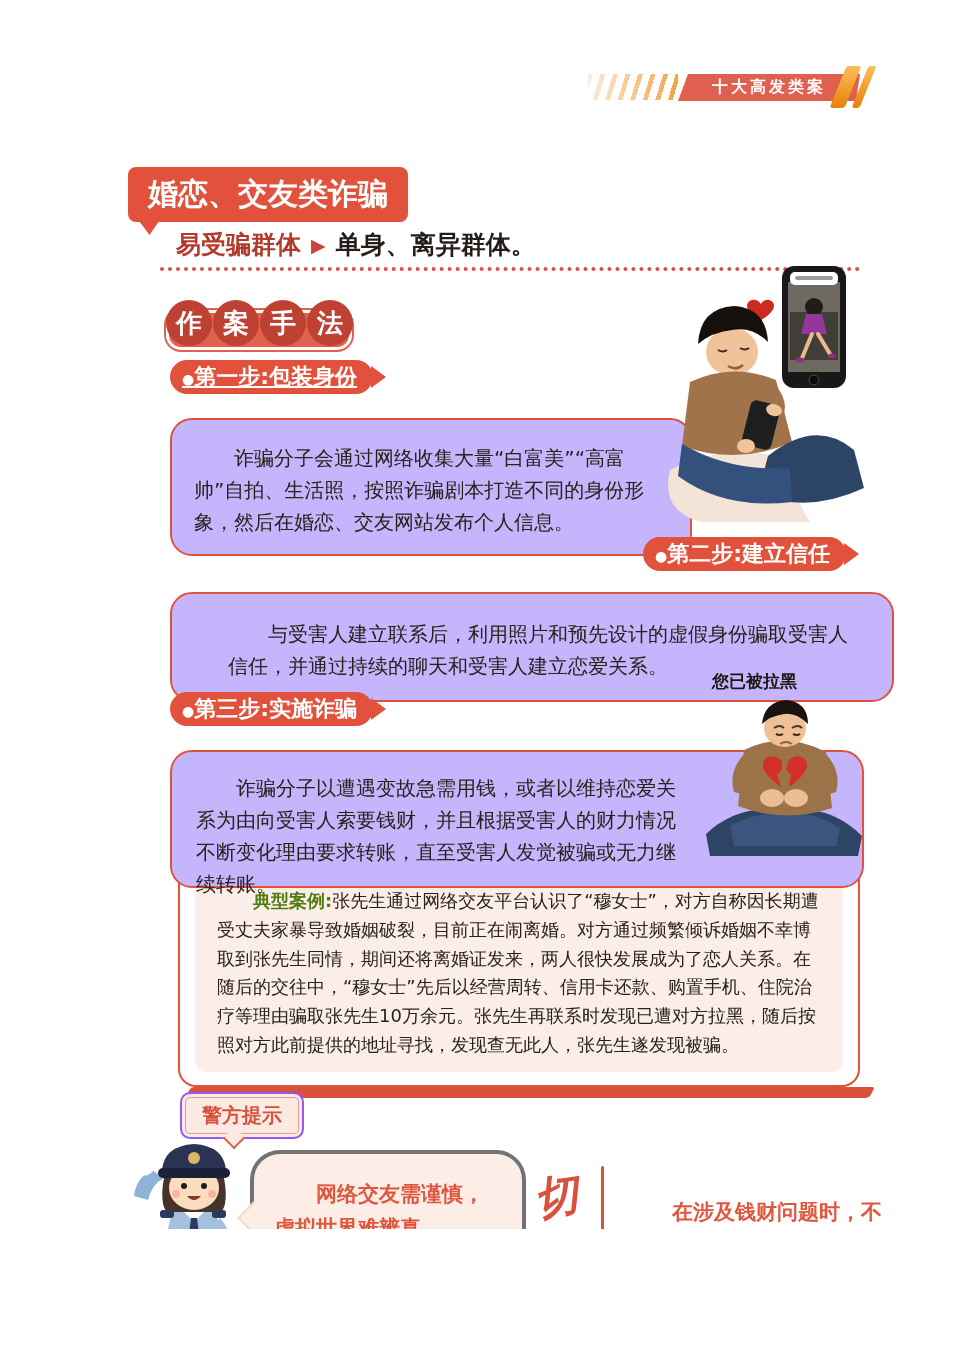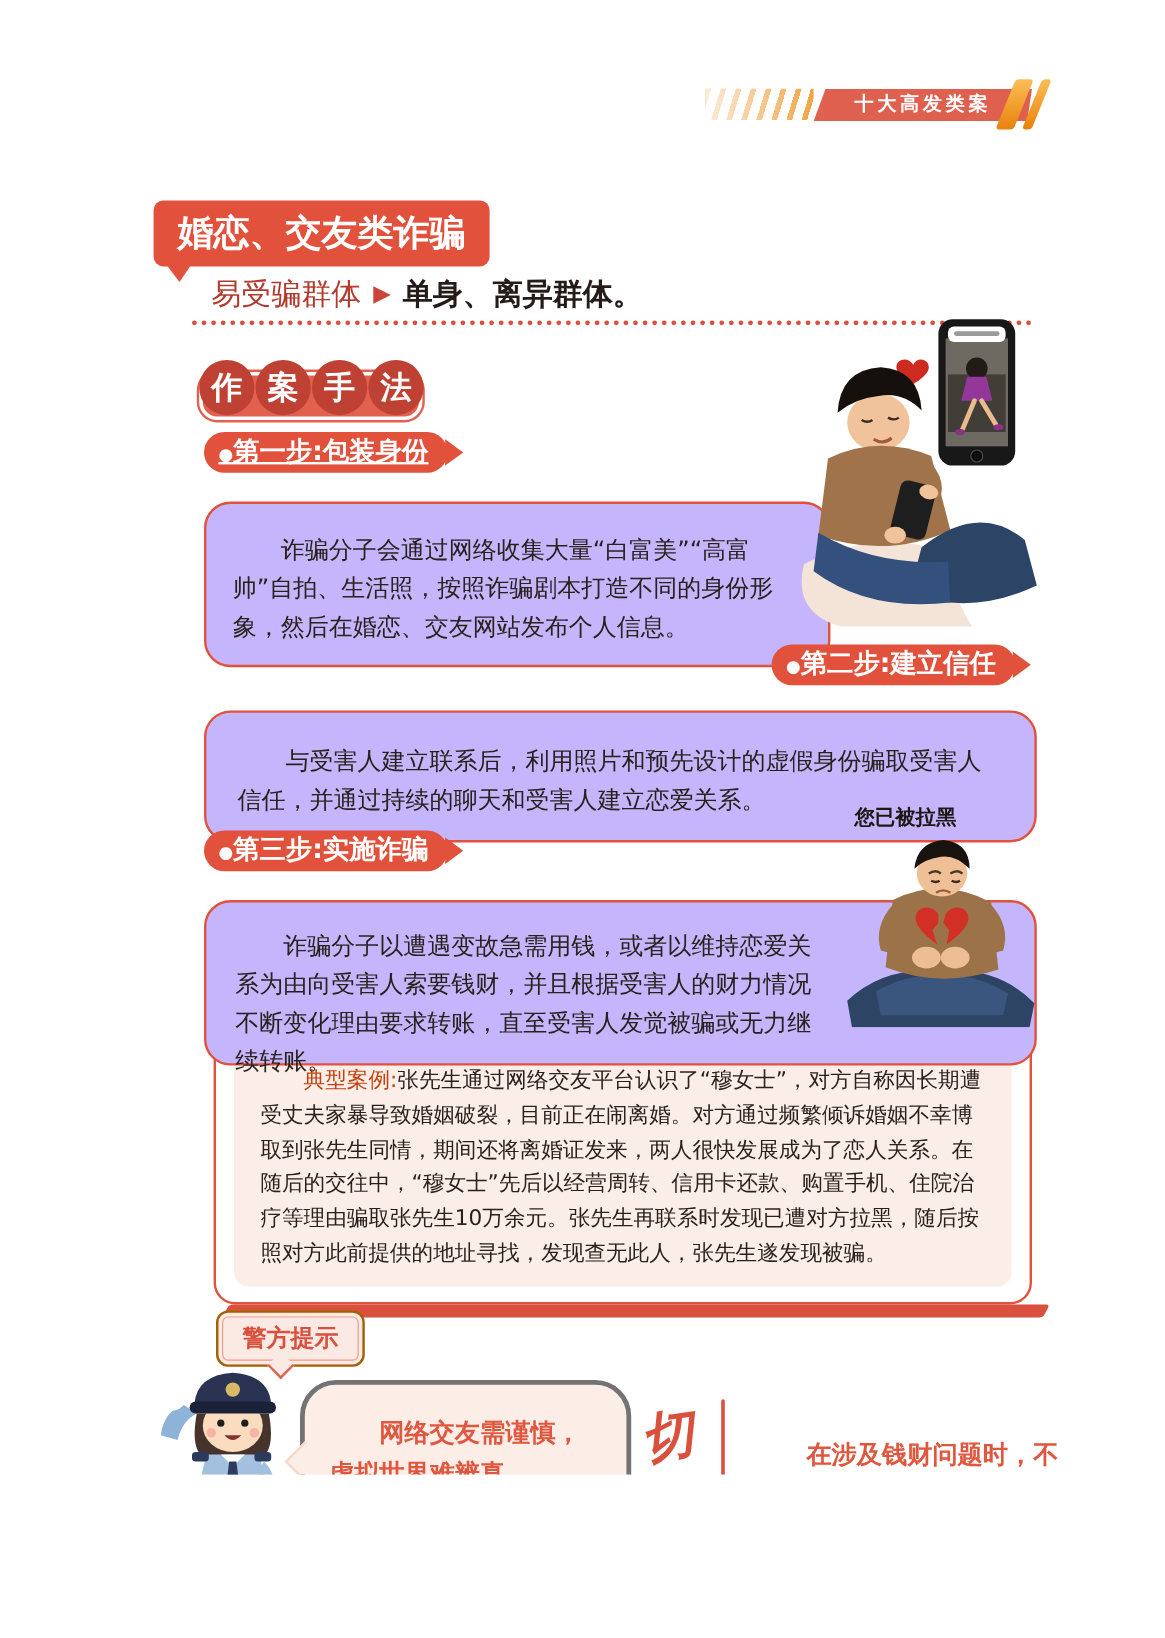--- a/index.html
+++ b/index.html
@@ -32,21 +32,21 @@
   .title-badge {
     position:absolute; left:128px; top:167px; background:#E1513C; color:#fff;
     font-size:30px; font-weight:bold; padding:7px 20px; border-radius:8px; z-index:2;
   }
   .title-badge::after {
     content:""; position:absolute; left:12px; bottom:-13px; width:0; height:0;
     border-left:7px solid transparent; border-right:16px solid transparent;
     border-top:16px solid #E1513C; transform:skewX(18deg);
   }
   .subtitle { position:absolute; left:176px; top:228px; display:flex; align-items:center; gap:10px; }
-  .subtitle .label { color:#B23A2C; font-size:25px; font-weight:normal; }
+  .subtitle .label { color:#B23A2C; font-size:25px; font-weight:bold; }
   .subtitle .arrow { color:#C9443A; font-size:19px; }
   .subtitle .value { color:#241C18; font-size:25px; font-weight:bold; }
   .dotted-line { position:absolute; left:160px; top:267px; width:700px; border-top:4px dotted #DB4F3B; }
 
   
   .method-pill { position:absolute; left:166px; top:300px; width:190px; height:50px; z-index:2; }
   .pill-bg {
     position:absolute; left:0; right:4px; top:10px; bottom:0;
     background:#E2604E; border:3px solid #ffffff; border-radius:15px;
     box-shadow:0 0 0 2px #E2604E;
@@ -70,21 +70,21 @@
     border-left:15px solid #E1513C; border-top:11px solid transparent; border-bottom:11px solid transparent;
   }
   .b1 { left:170px; top:360px;text-decoration:underline; }
   .b2 { right:125px; top:537px; }
   .b3 { left:170px; top:692px; }
 
   .step-box {
     position:absolute; background:#c4b5fd; border:2px solid #E1513C; border-radius:22px; z-index:1;margin-top:40px;
   }
   .box1 { left:170px; top:378px; width:518px; height:134px; }
-  .box2 { left:170px; top:552px; width:690px; height:106px; }
+  .box2 { left:170px; top:552px; width:690px; height:106px;padding-left:30px; }
   .box3 { left:170px; top:710px; width:690px; height:134px; }
   .box-text { margin:0; color:#2A211D; font-size:20px; line-height:1.6; text-indent:2em; }
   .box1 .box-text { padding:22px 16px 0 22px; }
   .box2 .box-text { padding:24px 28px 0 26px; }
   .box3 .box-text { padding:20px 184px 0 24px; }
 
   .blocked-label { position:absolute; left:712px; top:670px; font-size:17px; font-weight:bold; color:#1E1713; z-index:6; }
 
   .illu { position:absolute; z-index:5; }
   .illu-man { left:640px; top:260px; }
@@ -101,26 +101,26 @@
     border-top:15px solid #D9503C; border-right:15px solid transparent;
   }
   .case-box::after {
     content:""; position:absolute; left:8px; right:-14px; bottom:-13px; height:11px;
     background:#D9503C; border-radius:3px; transform:skewX(-28deg);
   }
   .case-inner {
     margin:13px 15px; background:#FBEDE8; border-radius:12px; padding:12px 22px;
   }
   .case-inner p { margin:0; font-size:18px; line-height:1.6; color:#2A211D; text-indent:2em; }
-  .case-label { color:#c2410c; font-weight:normal; }
+  .case-label { color:#4d7c0f; font-weight:bold; }
 
   
   .tips-badge {
     position:absolute; left:180px; top:1092px; background:#FBE9E3;
-    border:2px solid #a16207; border-radius:10px; padding:8px 20px;
+    border:2px solid #8b5cf6; border-radius:10px; padding:8px 20px;
     color:#D9503C; font-size:20px; font-weight:bold; z-index:3;
     box-shadow:inset 0 0 0 3px #FBE9E3, inset 0 0 0 4px rgba(224,96,76,.55);
   }
   .tips-badge::after {
     content:""; position:absolute; left:44px; bottom:-9px; width:14px; height:14px;
     background:#FBE9E3; border-right:2px solid #E0604C; border-bottom:2px solid #E0604C;
     transform:rotate(45deg);
   }
   .bubble {
     position:absolute; left:250px; top:1150px; width:276px; height:122px;

